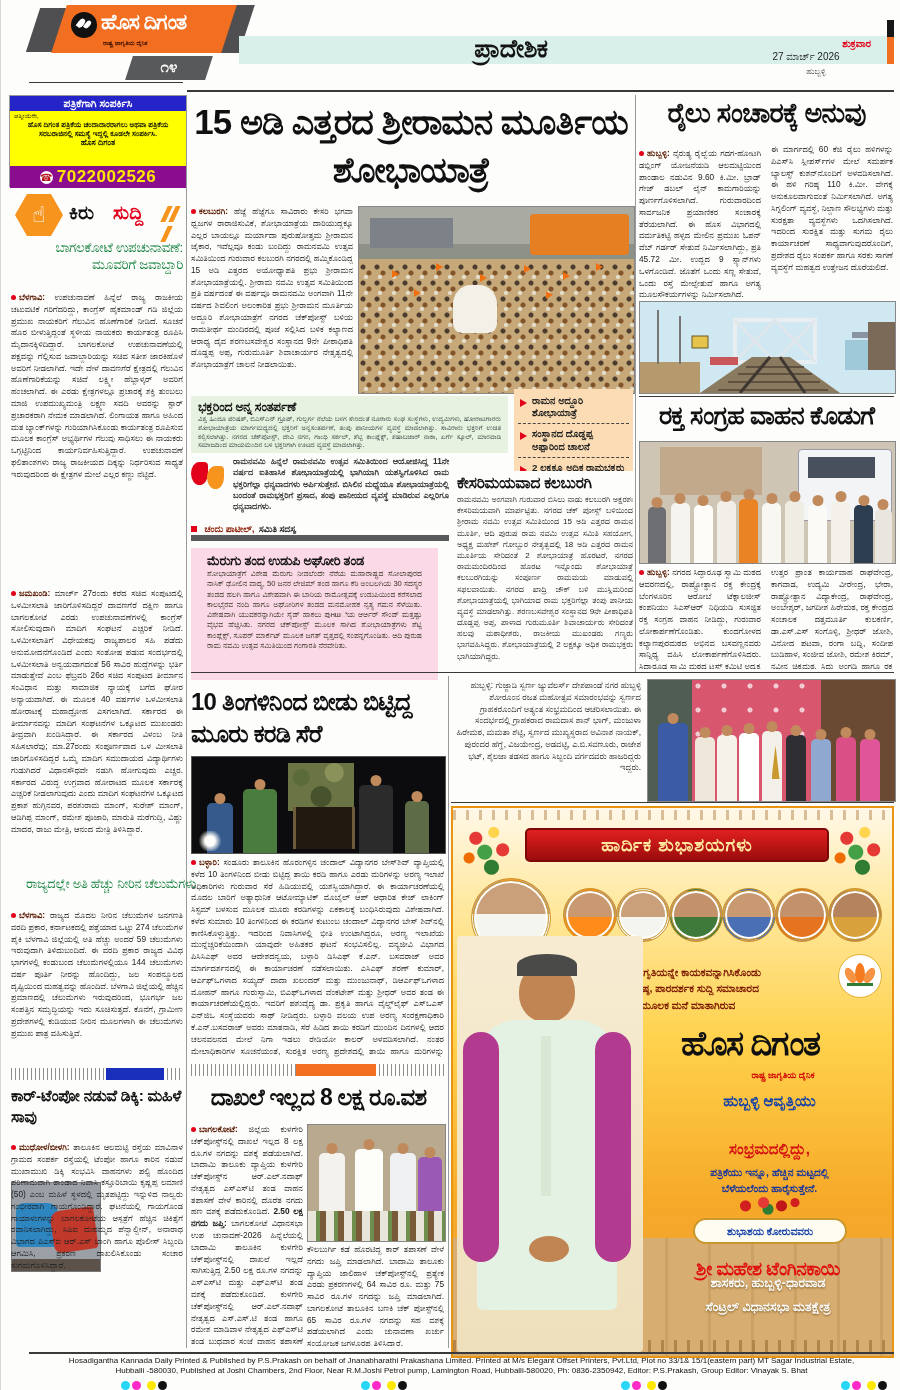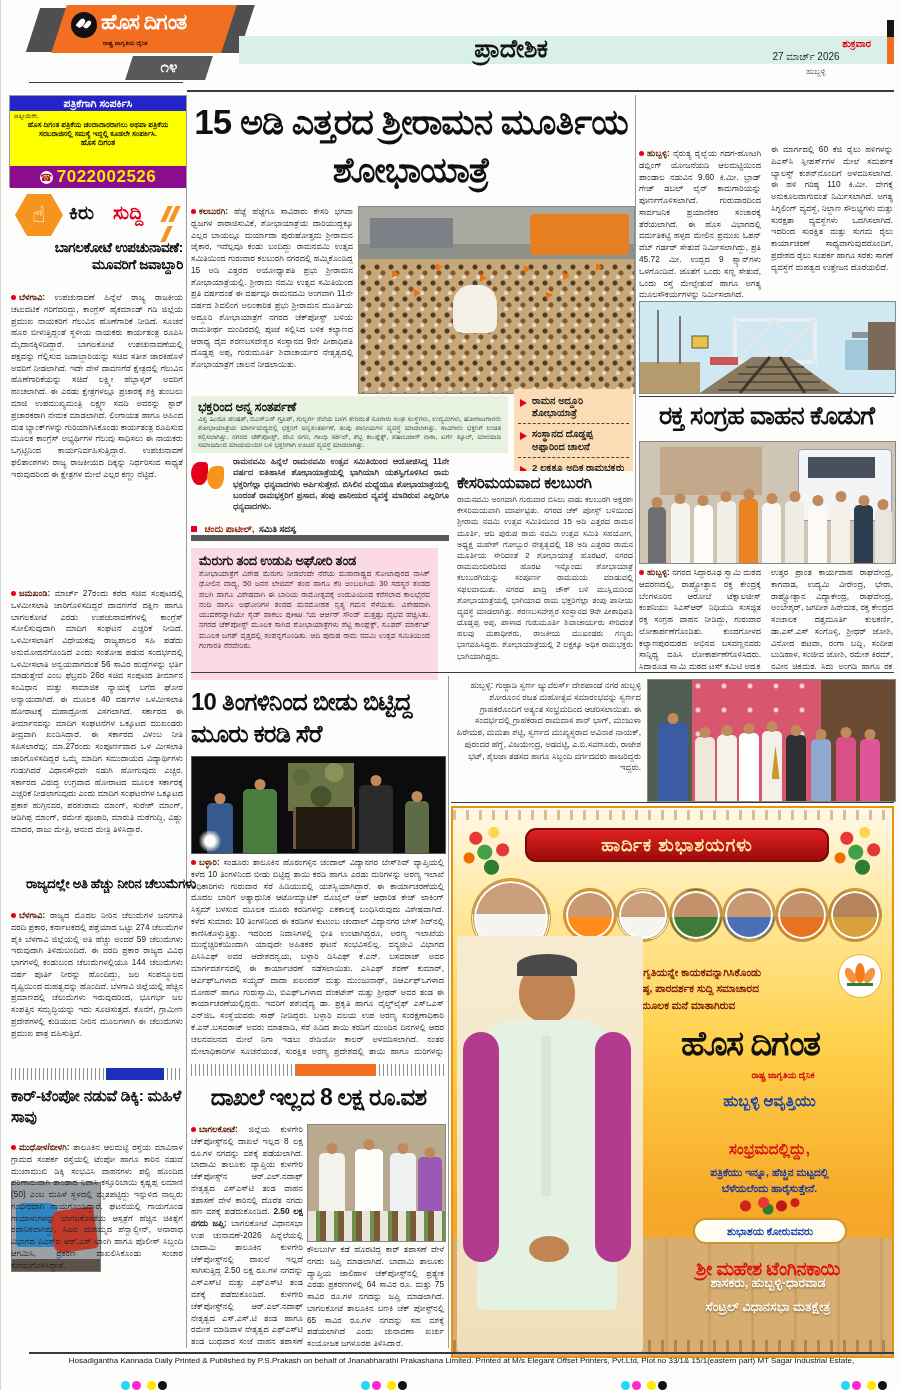--- a/index.html
+++ b/index.html
@@ -20,21 +20,21 @@
   
   .band{background:#d9f0ea;}
   .daytxt{color:#e3001b;font-weight:bold;}
   
   .cad-head{background:#2424c8;color:#fff;font-weight:bold;text-align:center;}
   .cad-body{background:#ffff00;color:#14140a;}
   .cad-phone{background:#8a0d8f;color:#ffe800;font-weight:bold;}
   
   .hex{clip-path:polygon(25% 0,75% 0,100% 50%,75% 100%,25% 100%,0 50%);background:#f7941d;}
   .chev{display:inline-block;width:5px;height:16px;background:#f7941d;transform:skewX(-25deg);margin-left:3px;}
-  .k-hl{font-weight:bold;font-size:13px;line-height:1.25;text-align:right;color:#000000;letter-spacing:-0.3px;}
+  .k-hl{font-weight:normal;font-size:13px;line-height:1.25;text-align:right;color:#15803d;letter-spacing:-0.3px;}
   
   .greenbox{background:#e7f3e0;}
   .pinkbox{background:#fbd9e6;}
   .hlbox{background:#fbdcb4;}
   .hl-item{font-size:9.8px;font-weight:bold;line-height:1.25;color:#222;padding:4px 2px 4px 14px;
            border-bottom:1.5px dashed #444;position:relative;}
   .hl-item::before{content:"";position:absolute;left:2px;top:8px;width:0;height:0;
            border-left:7px solid #e3001b;border-top:4px solid transparent;border-bottom:4px solid transparent;}
   .qdrop{display:inline-block;width:17px;height:23px;border-radius:50% 50% 50% 4px;}
   .stripes{background:repeating-linear-gradient(90deg,#8f8f8f 0 1px,transparent 1px 4px);}
@@ -204,21 +204,21 @@
       <span style="font-size:9px;font-weight:bold;color:#222;">ಸಮಿತಿ ಸದಸ್ಯ</span>
     </div>
   </div>
   <div class="abs" style="left:190px;top:535px;width:258px;height:6px;background:#58595b;"></div>
 
   <div class="abs" style="left:456px;top:474px;width:176px;height:204px;overflow:hidden;">
     <div class="hl clip" style="font-size:15.5px;height:20px;">ಕೇಸರಿಮಯವಾದ ಕಲಬುರಗಿ</div>
     <div class="just" style="font-size:8px;line-height:1.4;color:#222;">ರಾಮನವಮಿ ಅಂಗವಾಗಿ ಗುರುವಾರ ಬಿಸಿಲು ನಾಡು ಕಲಬುರಗಿ ಅಕ್ಷರಶಃ ಕೇಸರಿಮಯವಾಗಿ ಮಾರ್ಪಟ್ಟಿತು. ನಗರದ ಚೆಕ್ ಪೋಸ್ಟ್ ಬಳಿಯಿಂದ ಶ್ರೀರಾಮ ನವಮಿ ಉತ್ಸವ ಸಮಿತಿಯಿಂದ 15 ಅಡಿ ಎತ್ತರದ ರಾಮನ ಮೂರ್ತಿ, ಆದಿ ಪುರುಷ ರಾಮ ನವಮಿ ಉತ್ಸವ ಸಮಿತಿ ಸಹಯೋಗ, ಅಧ್ಯಕ್ಷ ಮಹೇಶ್ ಗೋಬ್ಬುರ ನೇತೃತ್ವದಲ್ಲಿ 18 ಅಡಿ ಎತ್ತರದ ರಾಮನ ಮೂರ್ತಿಯ ಸೇರಿದಂತೆ 2 ಶೋಭಾಯಾತ್ರೆ ಹೊರಟರೆ, ನಗರದ ರಾಮಮಂದಿರದಿಂದ ಹೊರಟ ಇನ್ನೊಂದು ಶೋಭಾಯಾತ್ರೆ ಕಲಬುರಗಿಯನ್ನು ಸಂಪೂರ್ಣ ರಾಮಮಯ ಮಾಡುವಲ್ಲಿ ಸಫಲವಾಯಿತು. ನಗರದ ಖಾದ್ರಿ ಚೌಕ್ ಬಳಿ ಮುಸ್ಲಿಮರಿಂದ ಶೋಭಾಯಾತ್ರೆಯಲ್ಲಿ ಭಾಗಿಯಾದ ರಾಮ ಭಕ್ತರಿಗೆಲ್ಲಾ ತಂಪು ಪಾನೀಯ ವ್ಯವಸ್ಥೆ ಮಾಡಲಾಗಿತ್ತು. ಶರಣಬಸವೇಶ್ವರ ಸಂಸ್ಥಾನದ 9ನೇ ಪೀಠಾಧಿಪತಿ ದೊಡ್ಡಪ್ಪ ಅಪ್ಪ, ಪಾಳಾದ ಗುರುಮೂರ್ತಿ ಶಿವಾಚಾರ್ಯರು ಸೇರಿದಂತೆ ಹಲವು ಮಠಾಧೀಶರು, ರಾಜಕೀಯ ಮುಖಂಡರು ಗಣ್ಯರು ಭಾಗವಹಿಸಿದ್ದರು. ಶೋಭಾಯಾತ್ರೆಯಲ್ಲಿ 2 ಲಕ್ಷಕ್ಕೂ ಅಧಿಕ ರಾಮಭಕ್ತರು ಭಾಗಿಯಾಗಿದ್ದರು.</div>
   </div>
 
-  <div class="abs pinkbox" style="left:190px;top:548px;width:247px;height:132px;padding:5px 8px;box-sizing:border-box;overflow:hidden;">
+  <div class="abs pinkbox" style="left:190px;top:548px;width:247px;height:132px;padding:5px 16px;box-sizing:border-box;overflow:hidden;">
     <div class="hl" style="font-size:13px;">ಮೆರುಗು ತಂದ ಉಡುಪಿ ಅಘೋರಿ ತಂಡ</div>
     <div class="just" style="font-size:7.6px;line-height:1.35;color:#332;">ಶೋಭಾಯಾತ್ರೆಗೆ ವಿಶೇಷ ಮೆರುಗು ನೀಡಲೆಂದೇ ನೆರೆಯ ಮಹಾರಾಷ್ಟ್ರದ ಸೋಲಾಪುರದ ನಾಸಿಕ್ ಢೋಲಿನ ವಾದ್ಯ, 50 ಜನರ ಲೇಜಿಮ್ ತಂಡ ಹಾಗೂ ಕೆರಿ ಅಂಬಲಗಿಯ 30 ಸದಸ್ಯರ ತಂಡದ ಹಲಗಿ ಹಾಗೂ ವಿಶೇಷವಾಗಿ ಈ ಬಾರಿಯ ರಾಮೋತ್ಸವಕ್ಕೆ ಉಡುಪಿಯಿಂದ ಕರೆಸಲಾದ ಕಾಲಭೈರವ ನಂದಿ ಹಾಗೂ ಅಘೋರಿಗಳ ತಂಡದ ಮನಮೋಹಕ ನೃತ್ಯ ಗಮನ ಸೆಳೆಯಿತು. ವಿಶೇಷವಾಗಿ ಯುವಕರನ್ನಾಗಿಯೇ ಸೈಡ್ ಹಾಕಲು ಪುншೆಯ ಆರ್ಆರ್ ಸೌಂಡ್ ಮತ್ತಷ್ಟು ವೈಭವ ಹೆಚ್ಚಿಸಿತು. ನಗರದ ಚೆಕ್‌ಪೋಸ್ಟ್ ಮೂಲಕ ಸಾಗಿದ ಶೋಭಾಯಾತ್ರೆಗಳು ಶೆಟ್ಟಿ ಕಾಂಪ್ಲೆಕ್ಸ್, ಸೂಪರ್ ಮಾರ್ಕೆಟ್ ಮೂಲಕ ಜಗತ್ ವೃತ್ತದಲ್ಲಿ ಸಂಪನ್ನಗೊಂಡಿತು. ಆದಿ ಪುರುಷ ರಾಮ ನವಮಿ ಉತ್ಸವ ಸಮಿತಿಯಿಂದ ಗಂಗಾರತಿ ನೆರವೇರಿತು.</div>
   </div>
 
   <div class="abs hr" style="left:190px;top:672px;width:703px;"></div>
 
   <div class="abs hl clip" style="left:190px;top:686px;width:255px;height:66px;font-size:24px;line-height:1.35;letter-spacing:-0.8px;">10 ತಿಂಗಳಿನಿಂದ ಬೀಡು ಬಿಟ್ಟಿದ್ದ ಮೂರು ಕರಡಿ ಸೆರೆ</div>
   <div class="abs" style="left:190px;top:756px;width:253px;height:96px;background:#0c0c0e;overflow:hidden;border:1px solid #555;">
     <div class="abs" style="left:38%;top:6%;width:26%;height:50%;
          background:radial-gradient(circle at 20% 30%,#5b6b3a 8px,transparent 9px),radial-gradient(circle at 70% 20%,#8a925a 9px,transparent 10px),
@@ -252,20 +252,21 @@
     <span class="pers" style="left:34%;bottom:26%;width:28px;height:62px;background:#fdfdfa;"></span>
     <span class="pers" style="left:60%;bottom:26%;width:26px;height:58px;background:#eef0f2;"></span>
     <span class="pers" style="left:80%;bottom:26%;width:24px;height:54px;background:#9b59b6;"></span>
     <div class="abs" style="left:0;bottom:0;width:100%;height:26%;background:#7a5b39;
          background-image:repeating-linear-gradient(90deg,#e8e6da 0 8px,#6f8f4f 8px 12px,transparent 12px 18px);"></div>
   </div>
   <div class="abs body-txt just clip" style="left:306px;top:1244px;width:137px;height:102px;">
     <span>ಕೌಲಬುರ್ಗಿ ಕಡೆ ಹೊರಟಿದ್ದ ಕಾರ್ ತಪಾಸಣೆ ವೇಳೆ ನಗದು ಜಪ್ತಿ ಮಾಡಲಾಗಿದೆ. ಬಾದಾಮಿ ತಾಲೂಕು ವ್ಯಾಪ್ತಿಯ ಜಾಲಿಹಾಳ ಚೆಕ್‌ಪೋಸ್ಟ್‌ನಲ್ಲಿ ಪ್ರತ್ಯೇಕ ಎರಡು ಪ್ರಕರಣಗಳಲ್ಲಿ 64 ಸಾವಿರ ರೂ. ಮತ್ತು 75 ಸಾವಿರ ರೂ.ಗಳ ನಗದನ್ನು ಜಪ್ತಿ ಮಾಡಲಾಗಿದೆ. ಬಾಗಲಕೋಟೆ ತಾಲೂಕಿನ ಬಣಕಿ ಚೆಕ್ ಪೋಸ್ಟ್‌ನಲ್ಲಿ 65 ಸಾವಿರ ರೂ.ಗಳ ನಗದನ್ನು ಸಹ ವಶಕ್ಕೆ ಪಡೆಯಲಾಗಿದೆ ಎಂದು ಚುನಾವಣಾ ಖರ್ಚು ಸಂಯೋಜಕ ಜಗಳೂರಪ್ಪ ತಿಳಿಸಿದ್ದಾರೆ.</span>
   </div>
 
+  <div class="abs hl clip" style="left:638px;top:98px;width:255px;height:40px;font-size:27px;text-align:center;letter-spacing:-0.8px;">ರೈಲು ಸಂಚಾರಕ್ಕೆ ಅನುವು</div>
   <div class="abs body-txt just clip" style="left:638px;top:148px;width:122px;height:154px;">
     <span class="lead-in">ಹುಬ್ಬಳ್ಳಿ:</span>
     <span>ನೈರುತ್ಯ ರೈಲ್ವೆಯ ಗದಗ-ಹೋಟಗಿ ಡಬ್ಲಿಂಗ್ ಯೋಜನೆಯಡಿ ಆಲಮಟ್ಟಿಯಿಂದ ಪಾಂಡಾಲ ನಡುವಿನ 9.60 ಕಿ.ಮೀ. ಬ್ರಾಡ್ ಗೇಜ್ ಡಬಲ್ ಲೈನ್ ಕಾಮಗಾರಿಯನ್ನು ಪೂರ್ಣಗೊಳಿಸಲಾಗಿದೆ. ಗುರುವಾರದಿಂದ ಸಾರ್ವಜನಿಕ ಪ್ರಯಾಣಿಕರ ಸಂಚಾರಕ್ಕೆ ತೆರೆಯಲಾಗಿದೆ. ಈ ಹೊಸ ವಿಭಾಗದಲ್ಲಿ ವರ್ಮತಿಕಟ್ಟಿ ಹಳ್ಳದ ಮೇಲಿನ ಪ್ರಮುಖ ಓಪನ್ ವೆಬ್ ಗರ್ಡರ್ ಸೇತುವೆ ನಿರ್ಮಿಸಲಾಗಿದ್ದು, ಪ್ರತಿ 45.72 ಮೀ. ಉದ್ದದ 9 ಸ್ಪ್ಯಾನ್‌ಗಳು ಒಳಗೊಂಡಿವೆ. ಜೊತೆಗೆ ಒಂದು ಸಣ್ಣ ಸೇತುವೆ, ಒಂದು ರಸ್ತೆ ಮೇಲ್ಸೇತುವೆ ಹಾಗೂ ಅಗತ್ಯ ಮೂಲಸೌಕರ್ಯಗಳನ್ನು ನಿರ್ಮಿಸಲಾಗಿದೆ.</span>
   </div>
   <div class="abs body-txt just clip" style="left:770px;top:144px;width:122px;height:154px;">
     <span>ಈ ಮಾರ್ಗದಲ್ಲಿ 60 ಕೆಜಿ ರೈಲು ಹಳಿಗಳನ್ನು ಪಿಎಸ್‌ಸಿ ಸ್ಲೀಪರ್ಸ್‌ಗಳ ಮೇಲೆ ಸಮರ್ಪಕ ಬ್ಯಾಲಸ್ಟ್ ಕುಶನ್‌ನೊಂದಿಗೆ ಅಳವಡಿಸಲಾಗಿದೆ. ಈ ಹಳಿ ಗರಿಷ್ಠ 110 ಕಿ.ಮೀ. ವೇಗಕ್ಕೆ ಅನುಕೂಲವಾಗುವಂತೆ ನಿರ್ಮಿಸಲಾಗಿದೆ. ಅಗತ್ಯ ಸಿಗ್ನಲಿಂಗ್ ವ್ಯವಸ್ಥೆ, ನಿಲ್ದಾಣ ಸೌಲಭ್ಯಗಳು ಮತ್ತು ಸುರಕ್ಷತಾ ವ್ಯವಸ್ಥೆಗಳು ಒದಗಿಸಲಾಗಿದೆ. ಇದರಿಂದ ಸುರಕ್ಷಿತ ಮತ್ತು ಸುಗಮ ರೈಲು ಕಾರ್ಯಾಚರಣೆ ಸಾಧ್ಯವಾಗುವುದರೊಂದಿಗೆ, ಪ್ರದೇಶದ ರೈಲು ಸಂಪರ್ಕ ಹಾಗೂ ಸರಕು ಸಾಗಣೆ ವ್ಯವಸ್ಥೆಗೆ ಮಹತ್ವದ ಉತ್ತೇಜನ ದೊರೆಯಲಿದೆ.</span>
   </div>
   <div class="abs" style="left:638px;top:301px;width:255px;height:91px;overflow:hidden;border:1px solid #888;">
     <svg width="255" height="91" viewBox="0 0 255 91">
       <rect x="0" y="0" width="255" height="91" fill="#cfe8f2"></rect>
@@ -337,21 +338,21 @@
   </div>
   <div class="abs hr" style="left:450px;top:802px;width:443px;"></div>
 
   <div class="abs adbox" style="left:450px;top:806px;width:443px;height:552px;box-sizing:border-box;overflow:hidden;">
     <div class="abs wood" style="left:0;bottom:0;width:100%;height:118px;"></div>
     <div class="abs fence" style="left:0;bottom:2px;width:100%;height:14px;"></div>
     <div class="abs fence" style="left:0;top:2px;width:100%;height:10px;opacity:.5;"></div>
 
     <div class="abs bouquet" style="left:6px;top:14px;width:56px;height:58px;"></div>
     <div class="abs bouquet" style="right:6px;top:14px;width:56px;height:58px;"></div>
-    <div class="abs ad-banner clip" style="left:72px;top:20px;width:300px;height:30px;font-size:18px;line-height:30px;letter-spacing:1px;border-radius:11px;">ಹಾರ್ದಿಕ ಶುಭಾಶಯಗಳು</div>
+    <div class="abs ad-banner clip" style="left:72px;top:20px;width:300px;height:30px;font-size:18px;line-height:30px;letter-spacing:1px;">ಹಾರ್ದಿಕ ಶುಭಾಶಯಗಳು</div>
 
     <div class="abs port" style="left:18px;top:70px;width:74px;height:74px;background:linear-gradient(180deg,#caa07b 0 45%,#f5f5f0 45% 75%,#ff9933 75%);"></div>
     <div class="abs port" style="left:110px;top:80px;width:48px;height:48px;background:linear-gradient(180deg,#c99a72 55%,#ff8c1a 55%);"></div>
     <div class="abs port" style="left:163px;top:80px;width:48px;height:48px;background:linear-gradient(180deg,#caa07b 55%,#f5f5f0 55%);"></div>
     <div class="abs port" style="left:216px;top:80px;width:48px;height:48px;background:linear-gradient(180deg,#c3926b 55%,#3f7a3a 55%);"></div>
     <div class="abs port" style="left:269px;top:80px;width:48px;height:48px;background:linear-gradient(180deg,#c99a72 55%,#4a6fb5 55%);"></div>
     <div class="abs port" style="left:322px;top:80px;width:48px;height:48px;background:linear-gradient(180deg,#c3926b 55%,#e5731f 55%);"></div>
     <div class="abs port" style="left:375px;top:80px;width:48px;height:48px;background:linear-gradient(180deg,#b5835c 55%,#d9a13b 55%);"></div>
 
     <div class="abs" style="right:10px;top:146px;width:42px;height:42px;background:#fff;border-radius:50%;border:1px solid #e0b030;">
@@ -390,20 +391,21 @@
 
     <div class="abs roses" style="left:270px;top:388px;width:90px;height:22px;"></div>
     <div class="abs pill clip" style="left:240px;top:410px;width:150px;height:22px;font-size:10.5px;line-height:22px;">ಶುಭಾಶಯ ಕೋರುವವರು</div>
     <div class="abs clip" style="left:192px;top:438px;width:246px;height:26px;text-align:center;font-size:18.5px;font-weight:bold;color:#e01010;letter-spacing:-0.5px;margin-top:12px;">ಶ್ರೀ ಮಹೇಶ ಟೆಂಗಿನಕಾಯಿ</div>
     <div class="abs clip" style="left:192px;top:468px;width:246px;height:18px;text-align:center;font-size:12.5px;font-weight:bold;color:#ffffff;text-shadow:0 1px 2px #7a5a20;">ಶಾಸಕರು, ಹುಬ್ಬಳ್ಳಿ-ಧಾರವಾಡ</div>
     <div class="abs clip" style="left:192px;top:492px;width:246px;height:18px;text-align:center;font-size:12.5px;font-weight:bold;color:#ffffff;text-shadow:0 1px 2px #7a5a20;">ಸೆಂಟ್ರಲ್ ವಿಧಾನಸಭಾ ಮತಕ್ಷೇತ್ರ</div>
   </div>
 
   <div class="abs hr" style="left:28px;top:1352px;width:865px;height:2px;"></div>
   <div class="abs clip" style="left:28px;top:1356px;width:865px;height:10px;font-size:8px;text-align:center;color:#111;">Hosadigantha Kannada Daily Printed &amp; Published by P.S.Prakash on behalf of Jnanabharathi Prakashana Limited. Printed at M/s Elegant Offset Printers, Pvt.Ltd, Plot no 33/1&amp; 15/1(eastern part) MT Sagar  Industrial   Estate,</div>
+  <div class="abs clip" style="left:28px;top:1366px;width:865px;height:10px;font-size:8px;text-align:center;color:#111;">Hubballi -580030, Published at Joshi  Chambers, 2nd Floor, Near R.M.Joshi Petrol pump, Lamington Road, Hubballi-580020, Ph: 0836-2350942, Editor: P.S.Prakash, Group Editor: Vinayak S. Bhat</div>
   <div class="abs" style="left:120px;top:1376px;width:100px;">
     <span class="dot" style="background:#29d6f6;"></span><span class="dot" style="background:#ff29c8;"></span>
     <span class="dot" style="background:#ffe800;"></span><span class="dot" style="background:#111;"></span>
   </div>
   <div class="abs" style="left:360px;top:1376px;width:100px;">
     <span class="dot" style="background:#29d6f6;"></span><span class="dot" style="background:#ff29c8;"></span>
     <span class="dot" style="background:#ffe800;"></span><span class="dot" style="background:#111;"></span>
   </div>
   <div class="abs" style="left:620px;top:1376px;width:100px;">
     <span class="dot" style="background:#29d6f6;"></span><span class="dot" style="background:#ff29c8;"></span>

